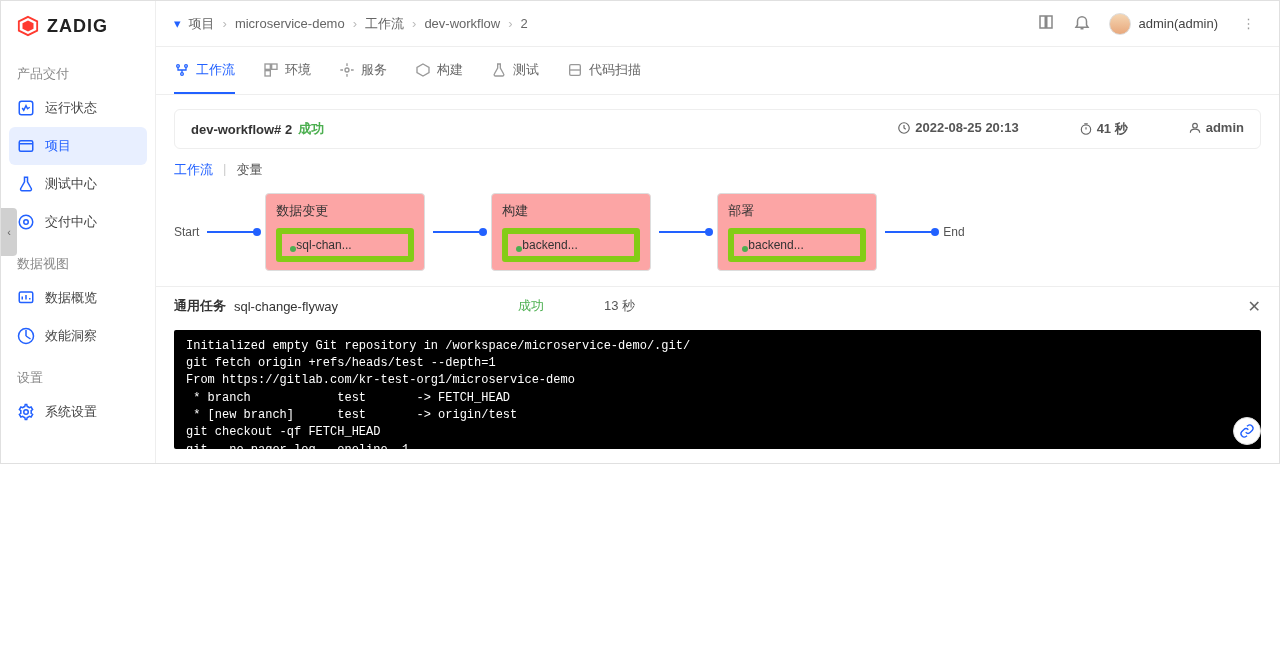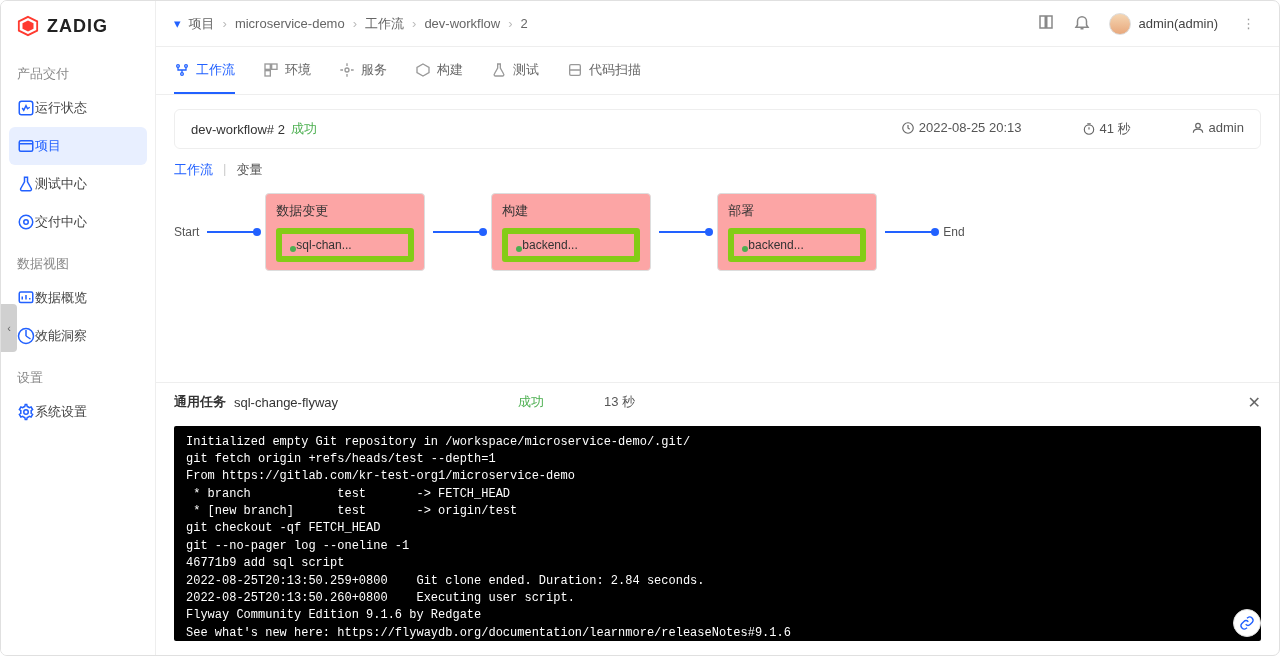--- a/index.html
+++ b/index.html
@@ -1,24 +1,24 @@
 <!DOCTYPE html>
 <html><head>
 <meta charset="utf-8">
 <style>
 * { margin: 0; padding: 0; box-sizing: border-box; }
 body { font-family: -apple-system, "Helvetica Neue", Arial, sans-serif; font-size: 13px; color: #333; background: #fff; }
-.app { display: flex; height: 656px; width: 1280px; border: 1px solid #e0e0e0; border-radius: 7px; overflow: hidden; position: relative; }
+.app { display: flex; height: 464px; width: 1280px; border: 1px solid #e0e0e0; border-radius: 0; overflow: hidden; position: relative; }
 
 
 .sidebar { width: 155px; border-right: 1px solid #eee; background: #fff; display: flex; flex-direction: column; }
 .logo { display: flex; align-items: center; gap: 8px; padding: 14px 16px; font-weight: 700; font-size: 18px; color: #222; letter-spacing: 1px; }
 .logo-icon { width: 22px; height: 22px; }
 .side-section-title { padding: 14px 16px 6px; font-size: 13px; color: #888; }
-.side-item { display: flex; align-items: center; gap: 0; padding: 10px 16px; cursor: pointer; color: #444; text-align: center; }
+.side-item { display: flex; align-items: center; gap: 10px; padding: 10px 16px; cursor: pointer; color: #444; text-align: center; }
 .side-item.active { background: #e8efff; color: #2261ff; font-weight: 500; border-radius: 6px; margin: 0 8px; padding: 10px 8px; }
 .side-icon { width: 18px; height: 18px; display: inline-flex; align-items: center; justify-content: center; }
 
 
 .main { flex: 1; display: flex; flex-direction: column; min-width: 0; }
 .topbar { display: flex; align-items: center; justify-content: space-between; padding: 8px 18px; border-bottom: 1px solid #eee; height: 46px; }
 .breadcrumb { display: flex; align-items: center; gap: 8px; color: #666; font-size: 13px; }
 .breadcrumb .sep { color: #bbb; }
 .breadcrumb .bc-item { cursor: pointer; }
 .top-icons { display: flex; align-items: center; gap: 18px; }
@@ -26,21 +26,21 @@
 .user { display: flex; align-items: center; gap: 8px; color: #444; }
 .avatar { width: 22px; height: 22px; border-radius: 50%; background: linear-gradient(#f5d6b3,#e8a87c); border:1px solid #ddd; }
 .kebab { color:#999; cursor:pointer; padding:0 6px; }
 
 .tabs { display: flex; gap: 28px; padding: 0 18px; border-bottom: 1px solid #eee; height: 48px; align-items: center; }
 .tab { display: flex; align-items: center; gap: 6px; color: #666; cursor: pointer; height: 100%; border-bottom: 2px solid transparent; }
 .tab.active { color: #2261ff; border-bottom-color: #2261ff; }
 .tab-icon { width: 16px; height: 16px; }
 
 .content { flex: 1; padding: 14px 18px 0; display: flex; flex-direction: column; min-height: 0; }
-.summary-card { border: 1px solid #eee; border-radius: 6px; padding: 10px 16px; display: flex; align-items: center; gap: 40px; }
+.summary-card { border: 1px solid #eee; border-radius: 6px; padding: 10px 16px; display: flex; align-items: center; gap: 40px; font-weight: bold; }
 .summary-left { display: flex; align-items: center; gap: 6px; }
 .success-text { color: #4caf50; }
 .summary-meta { display: flex; align-items:flex-start; gap: 60px; margin-left:auto; color:#555; }
 .meta-item { display:flex; align-items:center; gap:4px; }
 
 .subtabs { display: flex; gap: 4px; padding: 12px 0 8px; color: #555; }
 .subtab { cursor: pointer; }
 .subtab.active { color: #2261ff; }
 .subtab-divider { color:#ccc; padding:0 6px; }
 

